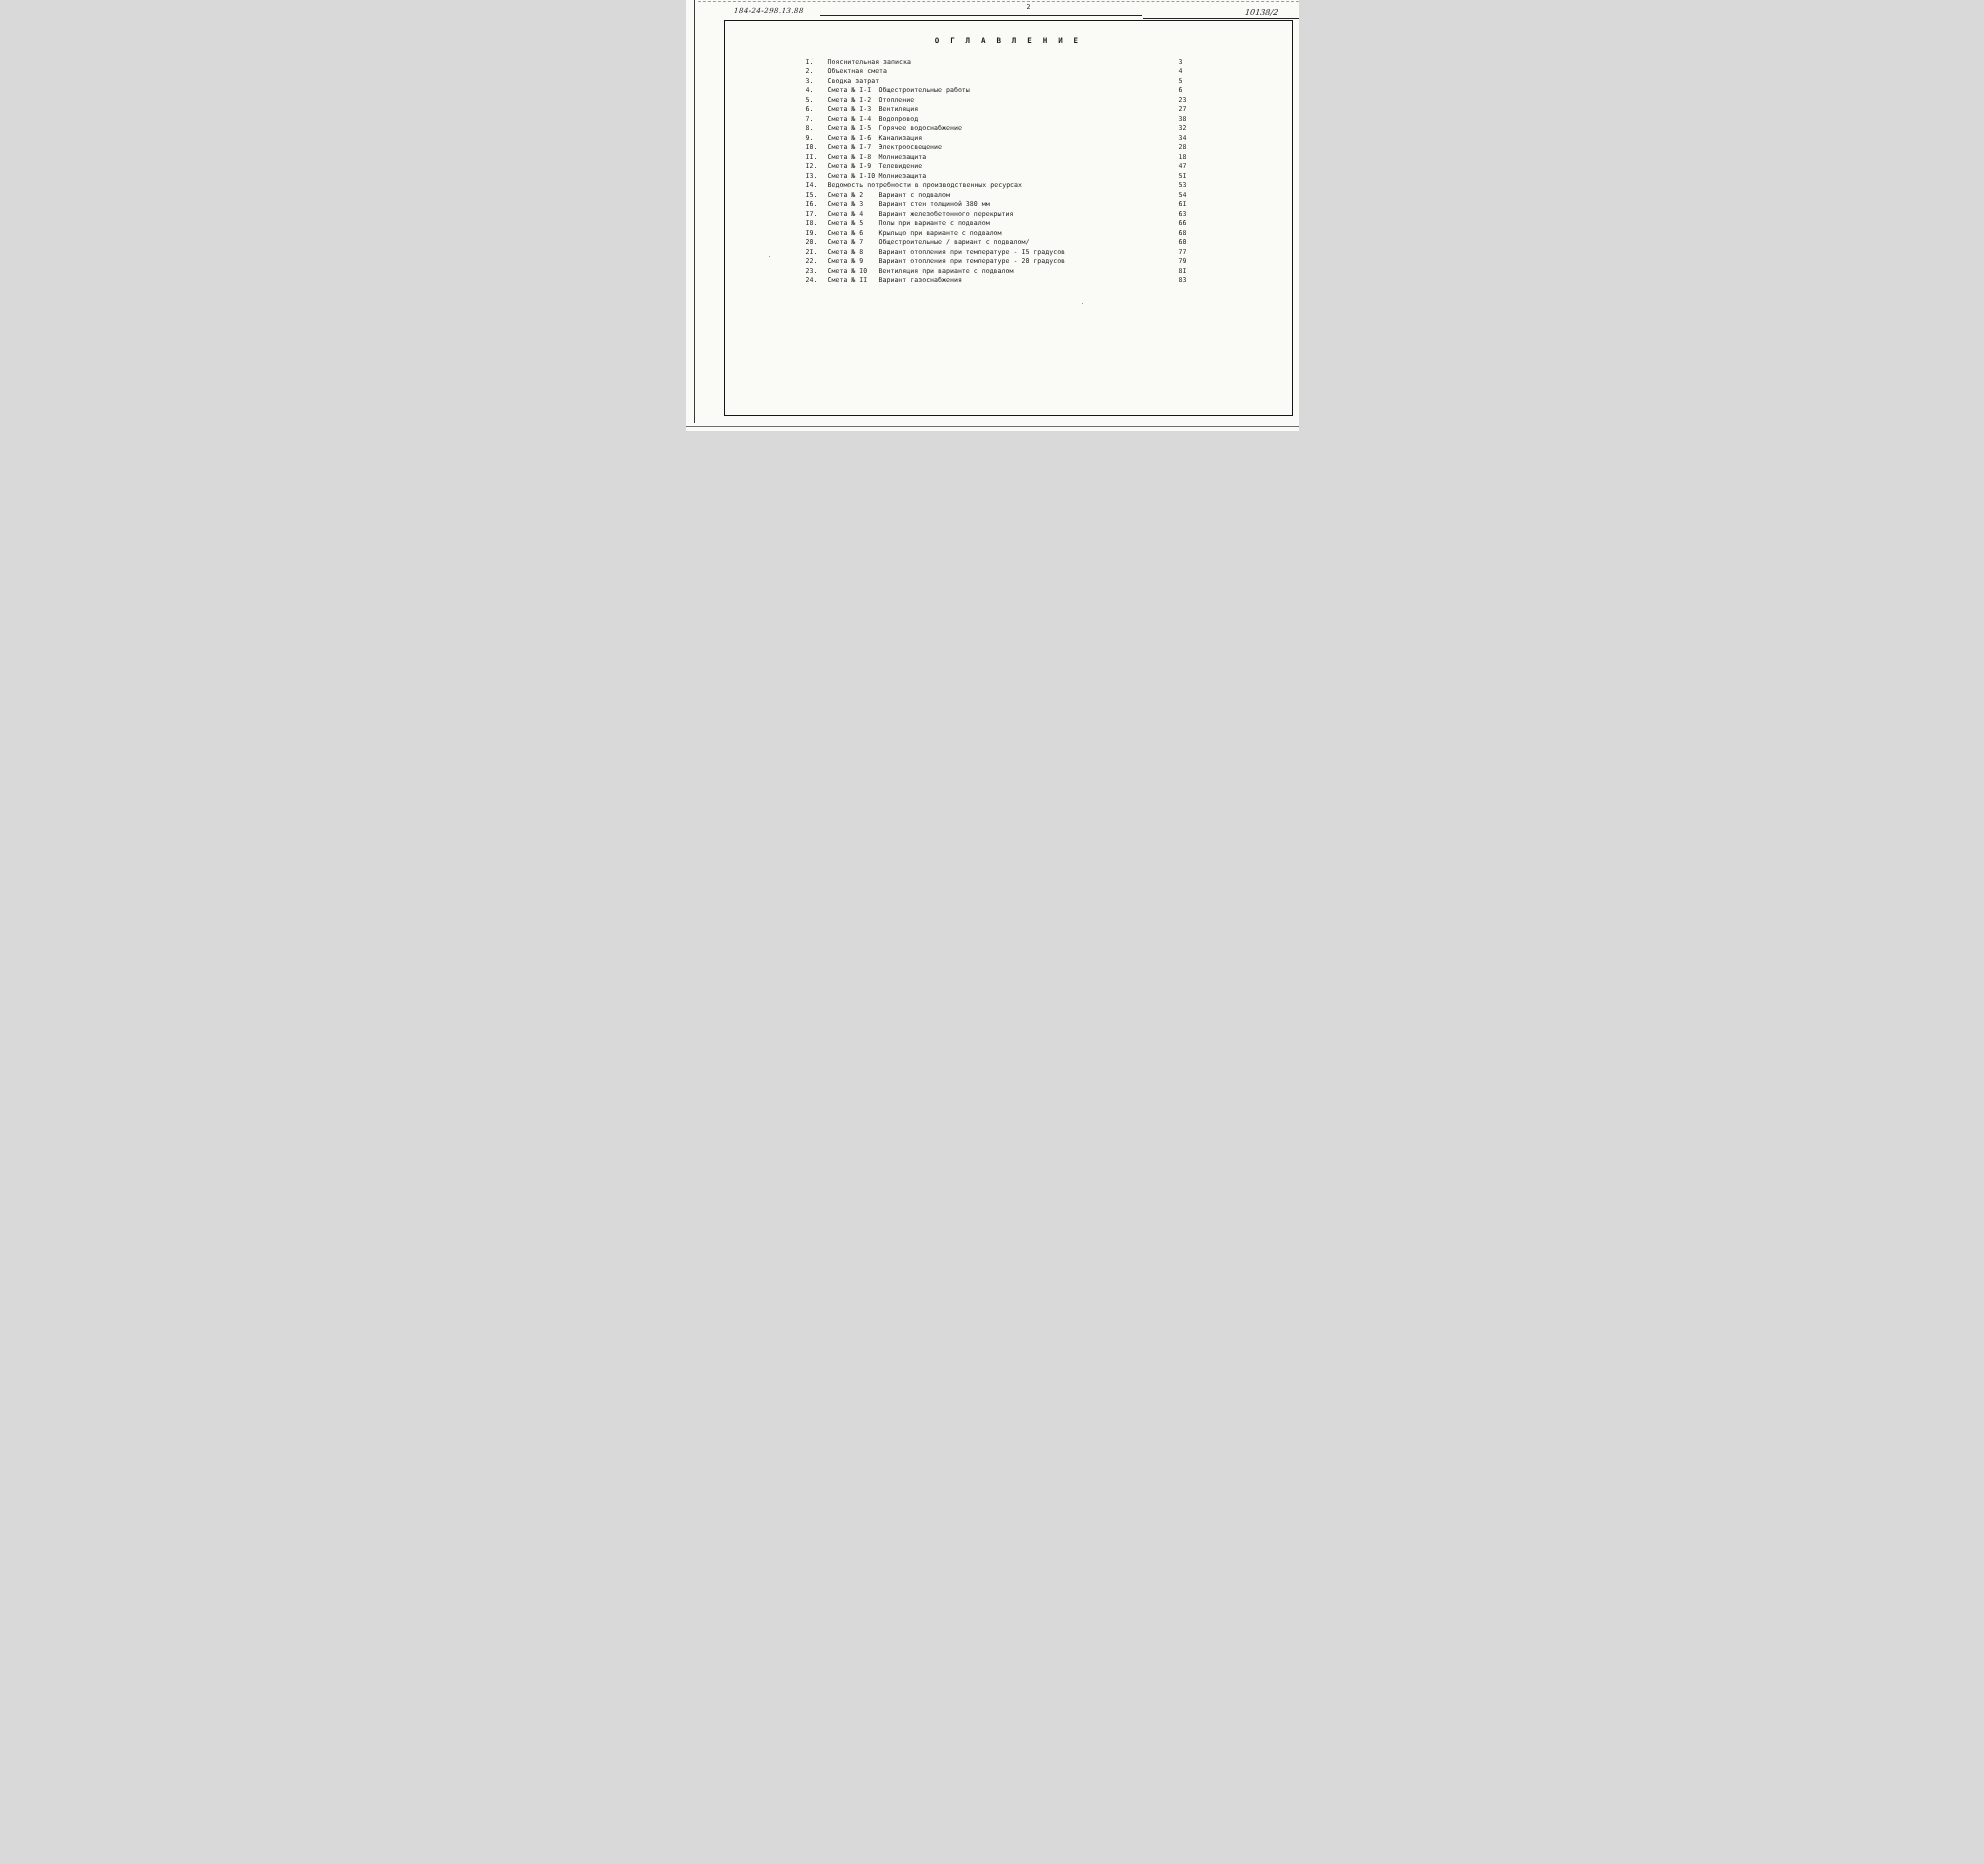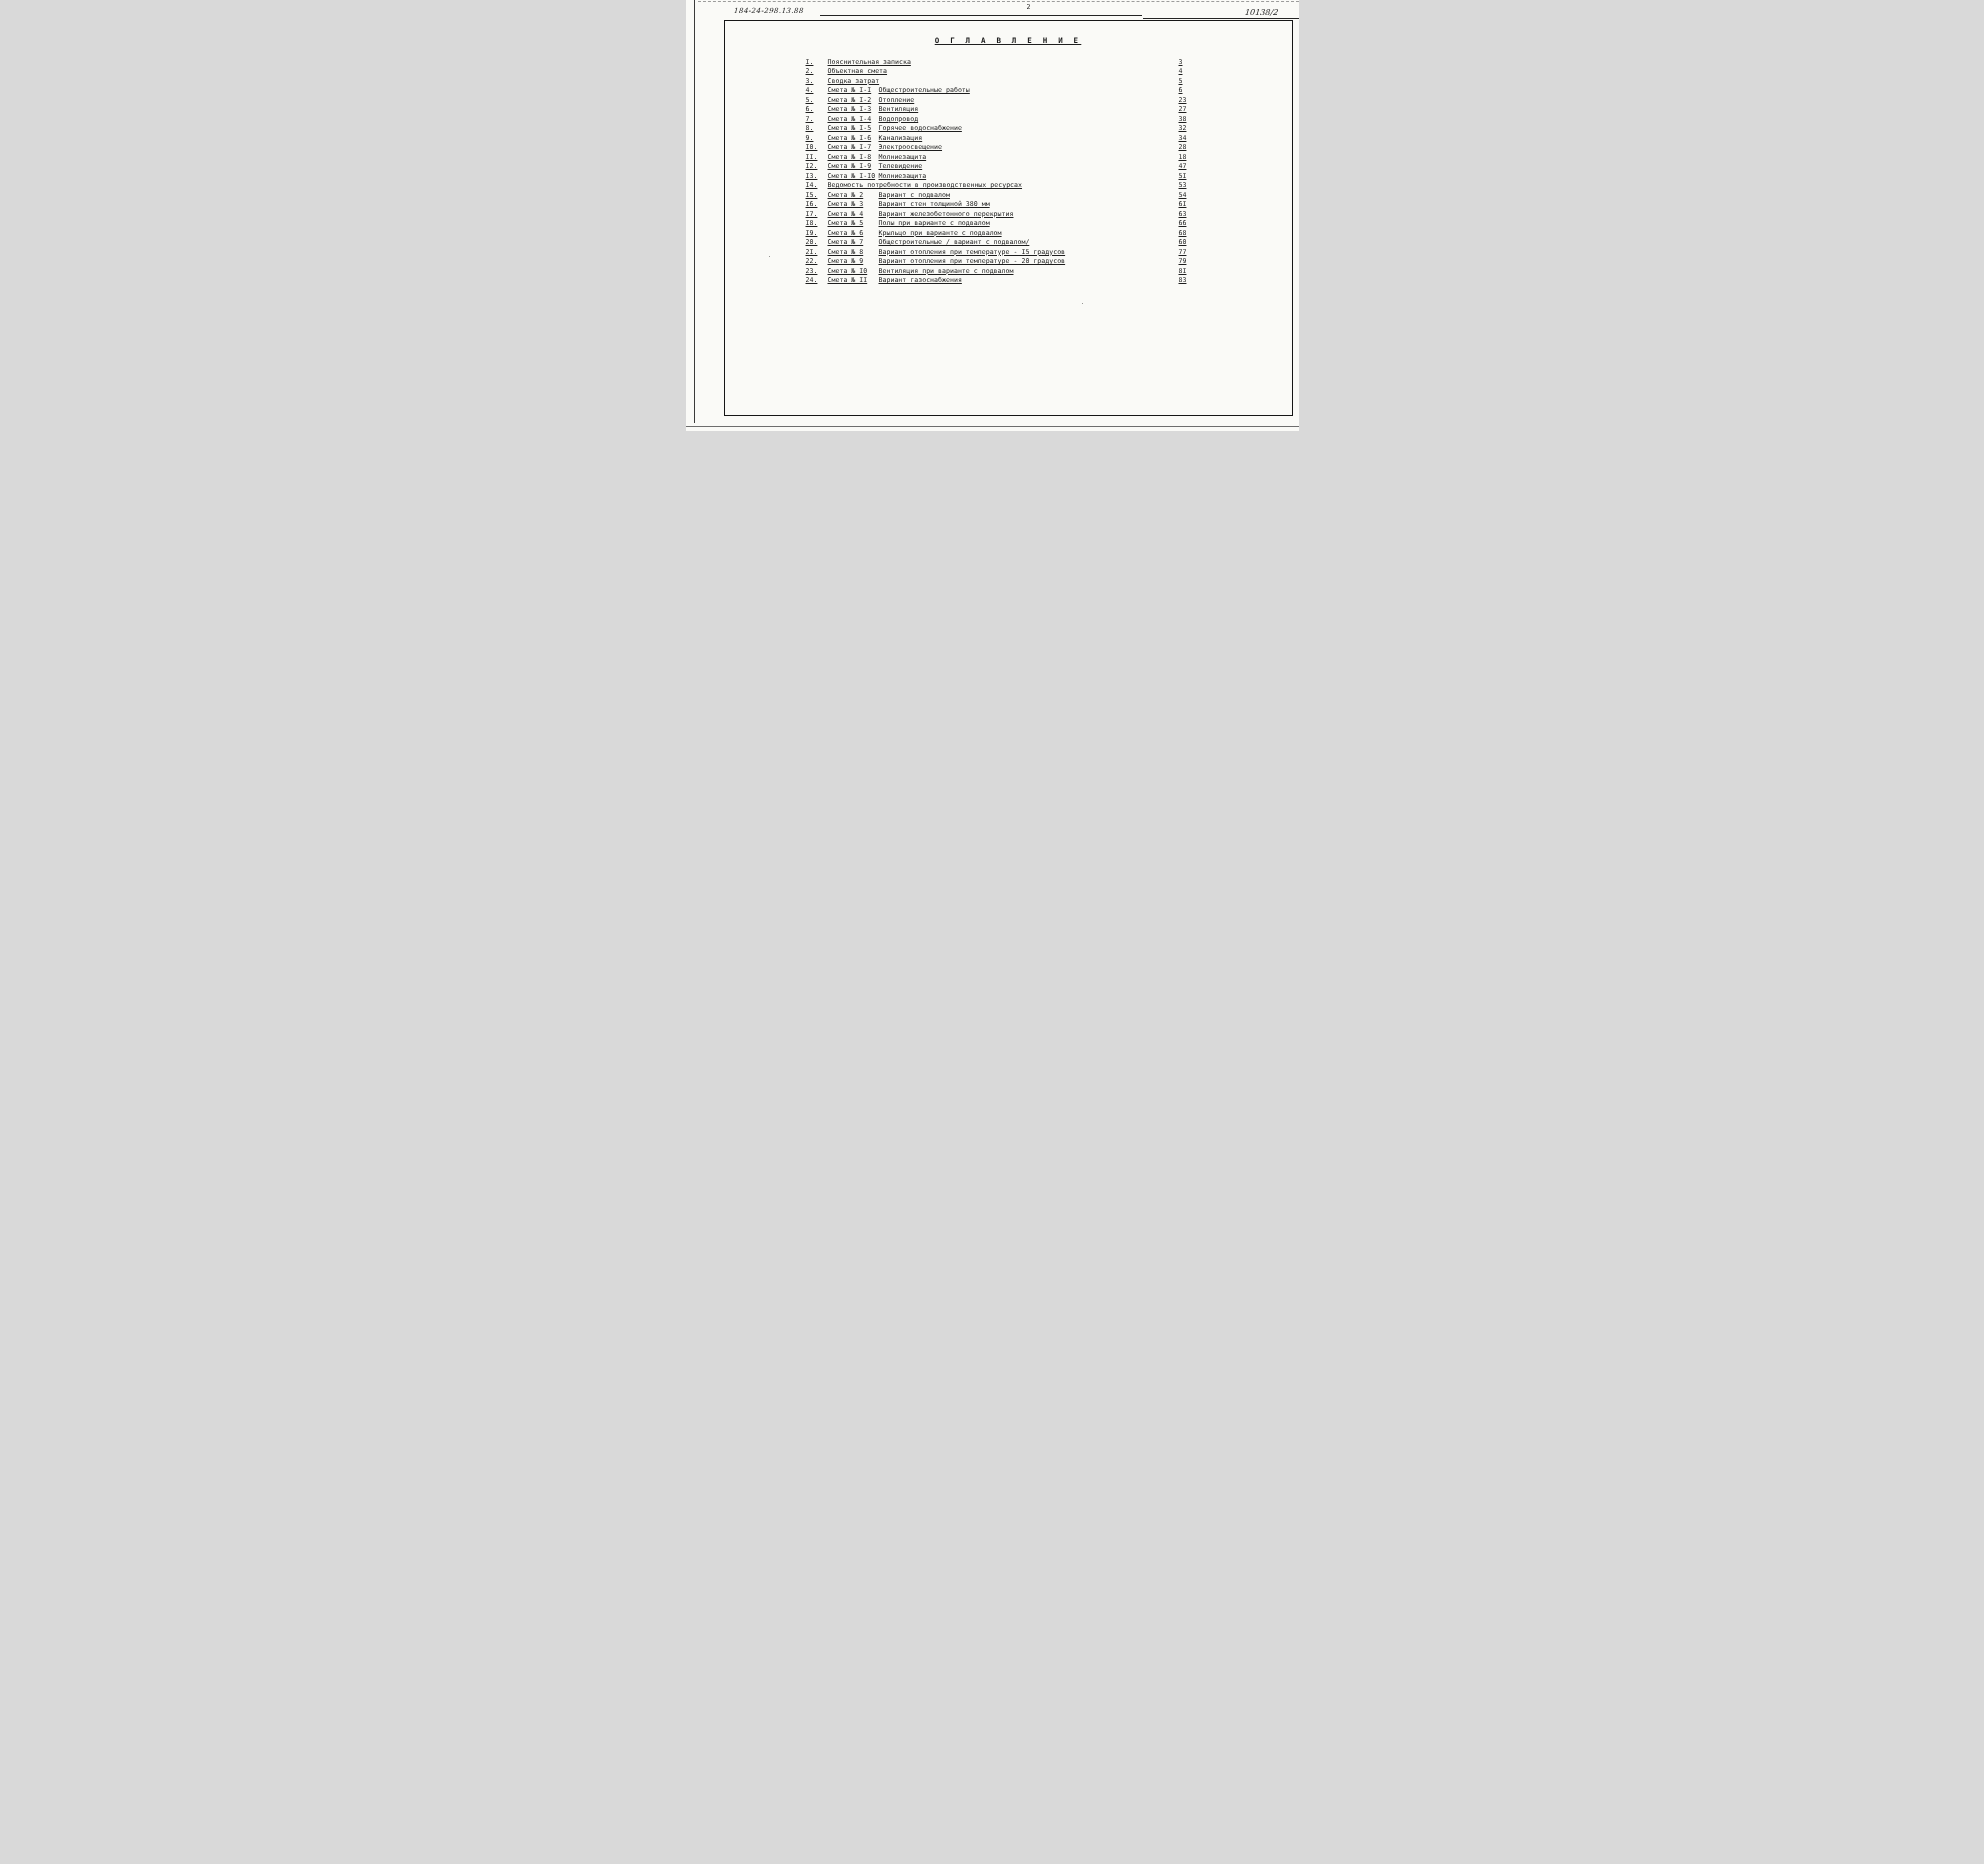--- a/index.html
+++ b/index.html
@@ -76,21 +76,20 @@
     width: 157px; height: 0.8px;
     background: #242424;
   }
   
   .frame {
     position: absolute;
     left: 38px; top: 20px;
     width: 569px; height: 396px;
     border: 1px solid #161616;
     box-sizing: border-box;
-    text-decoration: underline;
   }
   .toc-title {
     margin-top: 15px;
     text-align: center;
     font-size: 7.5px;
     font-weight: bold;
     letter-spacing: 3.2px;
     color: #1a1a1a;
   }
   .toc-list {

